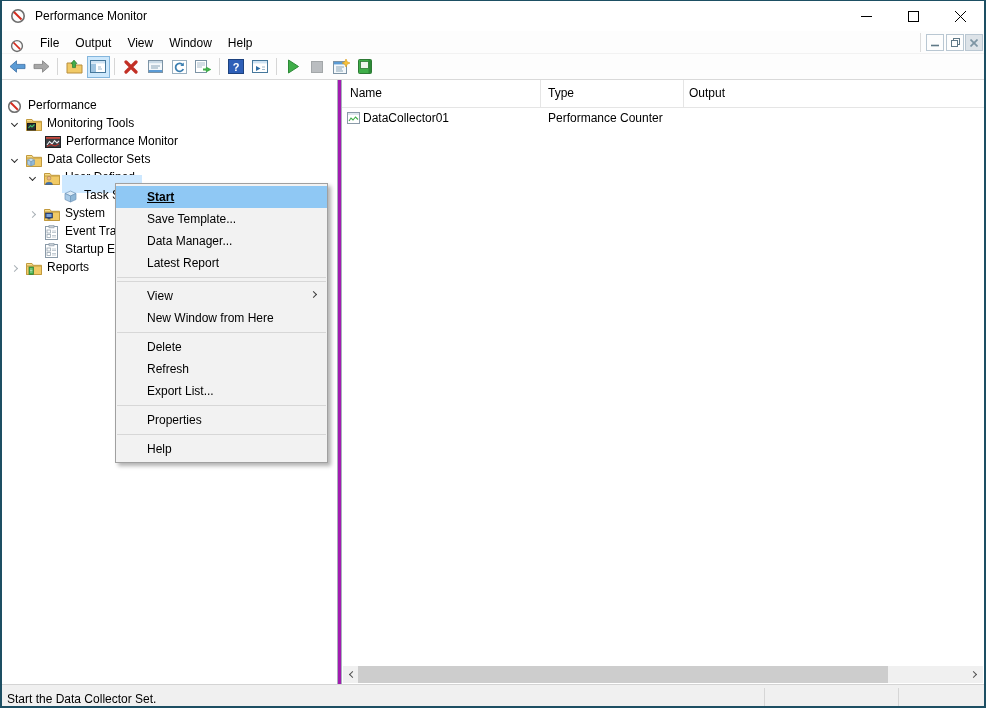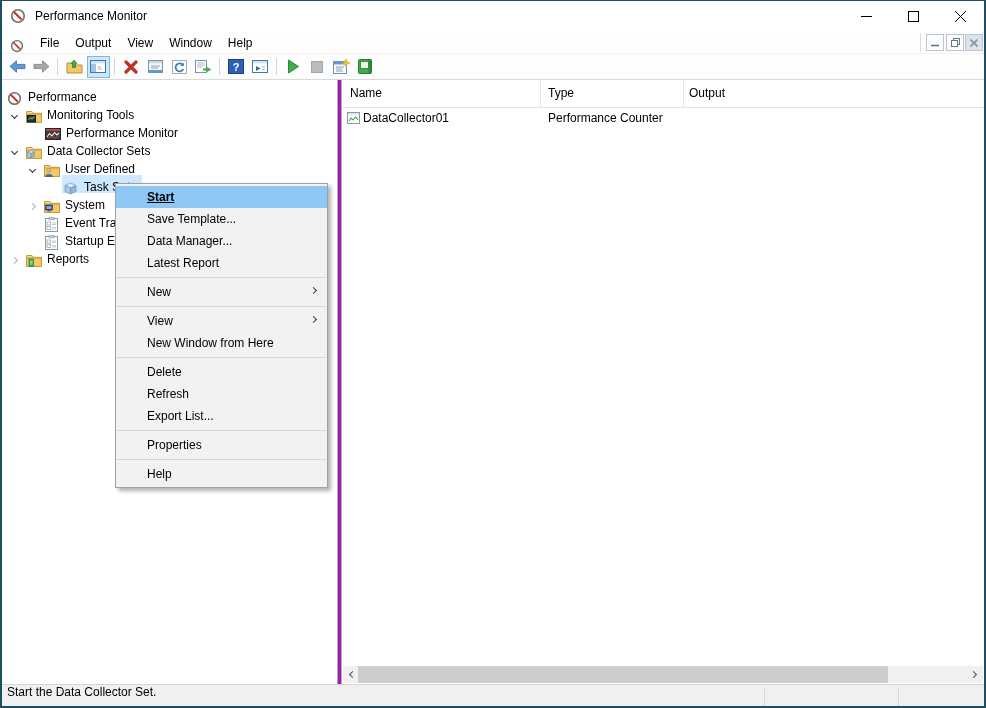--- a/index.html
+++ b/index.html
@@ -27,21 +27,21 @@
   .tb-btn{width:23px;height:22px;display:flex;align-items:center;justify-content:center;border:1px solid transparent;margin:0 0.5px;}
   .tb-btn.toggled{background:#cde8fc;border-color:#84b6dd;}
   .tb-sep{width:1px;height:17px;background:#d6d6d6;margin:0 4px;}
   .tb-btn.disabled{opacity:.9;}
   
   .left-pane{position:absolute;left:0;top:79px;width:336px;height:605px;background:#fff;border-right:1px solid #a6b2ba;overflow:hidden;}
   .right-pane{position:absolute;left:339px;top:79px;right:0;height:605px;background:#fff;border-left:1px solid #a6b2ba;}
   
   .tree{position:absolute;left:0;top:5px;right:0;}
   .tree-row{position:relative;height:18px;line-height:18px;white-space:nowrap;}
-  .tree-row .chev,.tree-row .t-icon,.tree-row .t-label{position:absolute;top:4px;text-align:right;}
+  .tree-row .chev,.tree-row .t-icon,.tree-row .t-label{position:absolute;top:12px;text-align:right;}
   .t-label{height:18px;line-height:17px;padding:0 3px;}
   .sel-bg{position:absolute;left:60px;top:0;width:80px;height:18px;background:#cde8ff;}
   .chev{width:16px;height:18px;display:flex;align-items:center;justify-content:center;}
   .chev i{display:block;width:5px;height:5px;border-right:1.4px solid #2b2b2b;border-bottom:1.4px solid #2b2b2b;}
   .chev.expanded i{transform:rotate(45deg);margin-top:-2px;}
   .chev.collapsed i{transform:rotate(-45deg);border-color:#a9b0b6;}
   .t-icon{width:17px;height:18px;display:flex;align-items:center;justify-content:center;}
   
   .lv-header{position:absolute;left:0;top:0;right:0;height:28px;border-bottom:1px solid #e5e5e5;display:flex;}
   .lv-col{height:28px;line-height:26px;padding-left:8px;border-right:1px solid #e5e5e5;}
@@ -52,21 +52,21 @@
   .cell-name .row-icon{margin-right:3px;}
   
   .hscroll{position:absolute;left:1px;right:1px;bottom:2px;height:17px;background:#f0f0f0;display:flex;}
   .hs-arrow{width:17px;height:17px;display:flex;align-items:center;justify-content:center;}
   .hs-arrow i{display:block;width:5px;height:5px;border-right:1.6px solid #505050;border-bottom:1.6px solid #505050;}
   .hs-left i{transform:rotate(135deg);margin-left:2px;}
   .hs-right i{transform:rotate(-45deg);margin-right:2px;}
   .hs-thumb{position:absolute;left:15px;top:0;width:530px;height:17px;background:#cdcdcd;}
   .hs-arrow.hs-right{position:absolute;right:0;top:0;}
   
-  .statusbar{position:absolute;left:0;right:0;bottom:0;height:22px;background:#f0f0f0;border-top:1px solid #d4d4d4;display:flex;align-items:flex-start;}
+  .statusbar{position:absolute;left:0;right:0;bottom:0;height:22px;background:#f0f0f0;border-top:1px solid #d4d4d4;display:flex;align-items:flex-end;}
   .status-text{padding-left:5px;}
   .status-sep{position:absolute;top:3px;height:18px;width:1px;background:#d6d6d6;}
   .ss1{left:762px;} .ss2{left:896px;}
   
   .context-menu{
     position:absolute;left:113px;top:182px;width:213px;z-index:20;
     background:#f2f2f2;border:1px solid #a0a0a0;padding:2px 0;
     box-shadow:3px 3px 4px rgba(0,0,0,.30);
   }
   .cm-item{position:relative;height:22px;line-height:22px;padding-left:31px;cursor:default;}
@@ -410,21 +410,20 @@
         </span>
     </div>
   </div>
 
   <div class="context-menu">
     <div class="cm-item highlighted default">Start</div>
     <div class="cm-item">Save Template...</div>
     <div class="cm-item">Data Manager...</div>
     <div class="cm-item">Latest Report</div>
     <div class="cm-sep"></div>
-    <div class="cm-item"><span>New</span><span class="cm-sub"></span></div>
     <div class="cm-sep"></div>
     <div class="cm-item"><span>View</span><span class="cm-sub"></span></div>
     <div class="cm-item">New Window from Here</div>
     <div class="cm-sep"></div>
     <div class="cm-item">Delete</div>
     <div class="cm-item">Refresh</div>
     <div class="cm-item">Export List...</div>
     <div class="cm-sep"></div>
     <div class="cm-item">Properties</div>
     <div class="cm-sep"></div>

